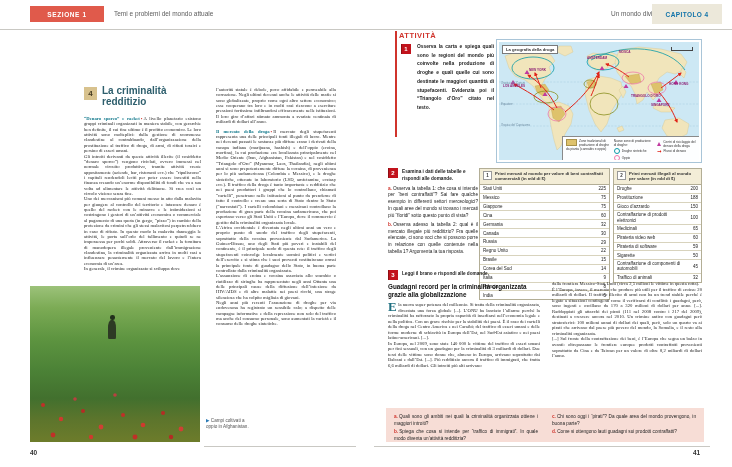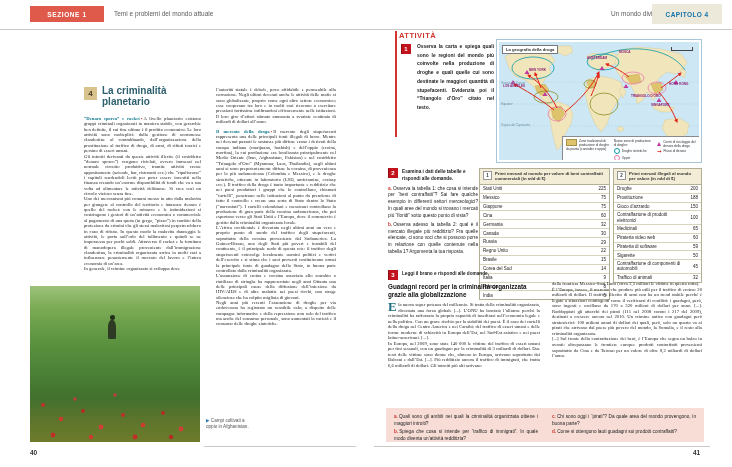--- a/index.html
+++ b/index.html
@@ -117,21 +117,21 @@
     <div class="sez-title">Temi e problemi del mondo attuale</div>
     <div class="ctx">Un mondo diviso</div>
     <div class="cap-box">CAPITOLO 4</div>
   </div>
   <div class="topline"></div>
 
   <div class="page page-l">
     <div class="title-num">4</div>
     <div class="title-txt">
       <div>La criminalità</div>
-      <div>planetario</div>
+      <div>redditizio</div>
     </div>
 
     <div class="serifcol col1">
       <p><span class="runin">“Denaro sporco” e racket</span><span class="bullet">•</span><span>A livello planetario esistono gruppi criminali organizzati in maniera stabile, con gerarchie ben definite, il cui fine ultimo è il profitto economico. Le loro attività sono molteplici: dalla gestione di scommesse clandestine al contrabbando, dall’organizzazione della prostituzione al traffico di droga, di armi, di rifiuti tossici e persino di esseri umani.</span></p>
       <p>Gli introiti derivanti da queste attività illecite (il cosiddetto “denaro sporco”) vengono riciclati, ovvero immessi nel normale circuito produttivo, tramite attività create appositamente (aziende, bar, ristoranti ecc.) che “ripuliscono” i capitali rendendoli leciti per poter essere investiti nella finanza creando un’enorme disponibilità di fondi che va a sua volta ad alimentare le attività delittuose. Si crea così un circolo vizioso senza fine.</p>
       <p>Uno dei meccanismi più comuni messo in atto dalla malavita per giungere al controllo del territorio e intascare denaro è quello del racket: con le minacce e le intimidazioni si costringono i gestori di un’attività economica o commerciale al pagamento di una quota (in gergo, “pizzo”) in cambio della protezione da crimini che gli stessi malavitosi perpetrerebbero in caso di rifiuto. In questo modo la malavita danneggia le attività, le porta sull’orlo del fallimento e quindi se ne impossessa per pochi soldi. Attraverso il racket e la fornitura di manodopera illegale proveniente dall’immigrazione clandestina, la criminalità organizzata arriva in molti casi a influenzare pesantemente il mercato del lavoro e l’intera economia di un’area.</p>
       <p>In generale, il crimine organizzato si sviluppa dove</p>
     </div>
 
     <div class="serifcol col2">

